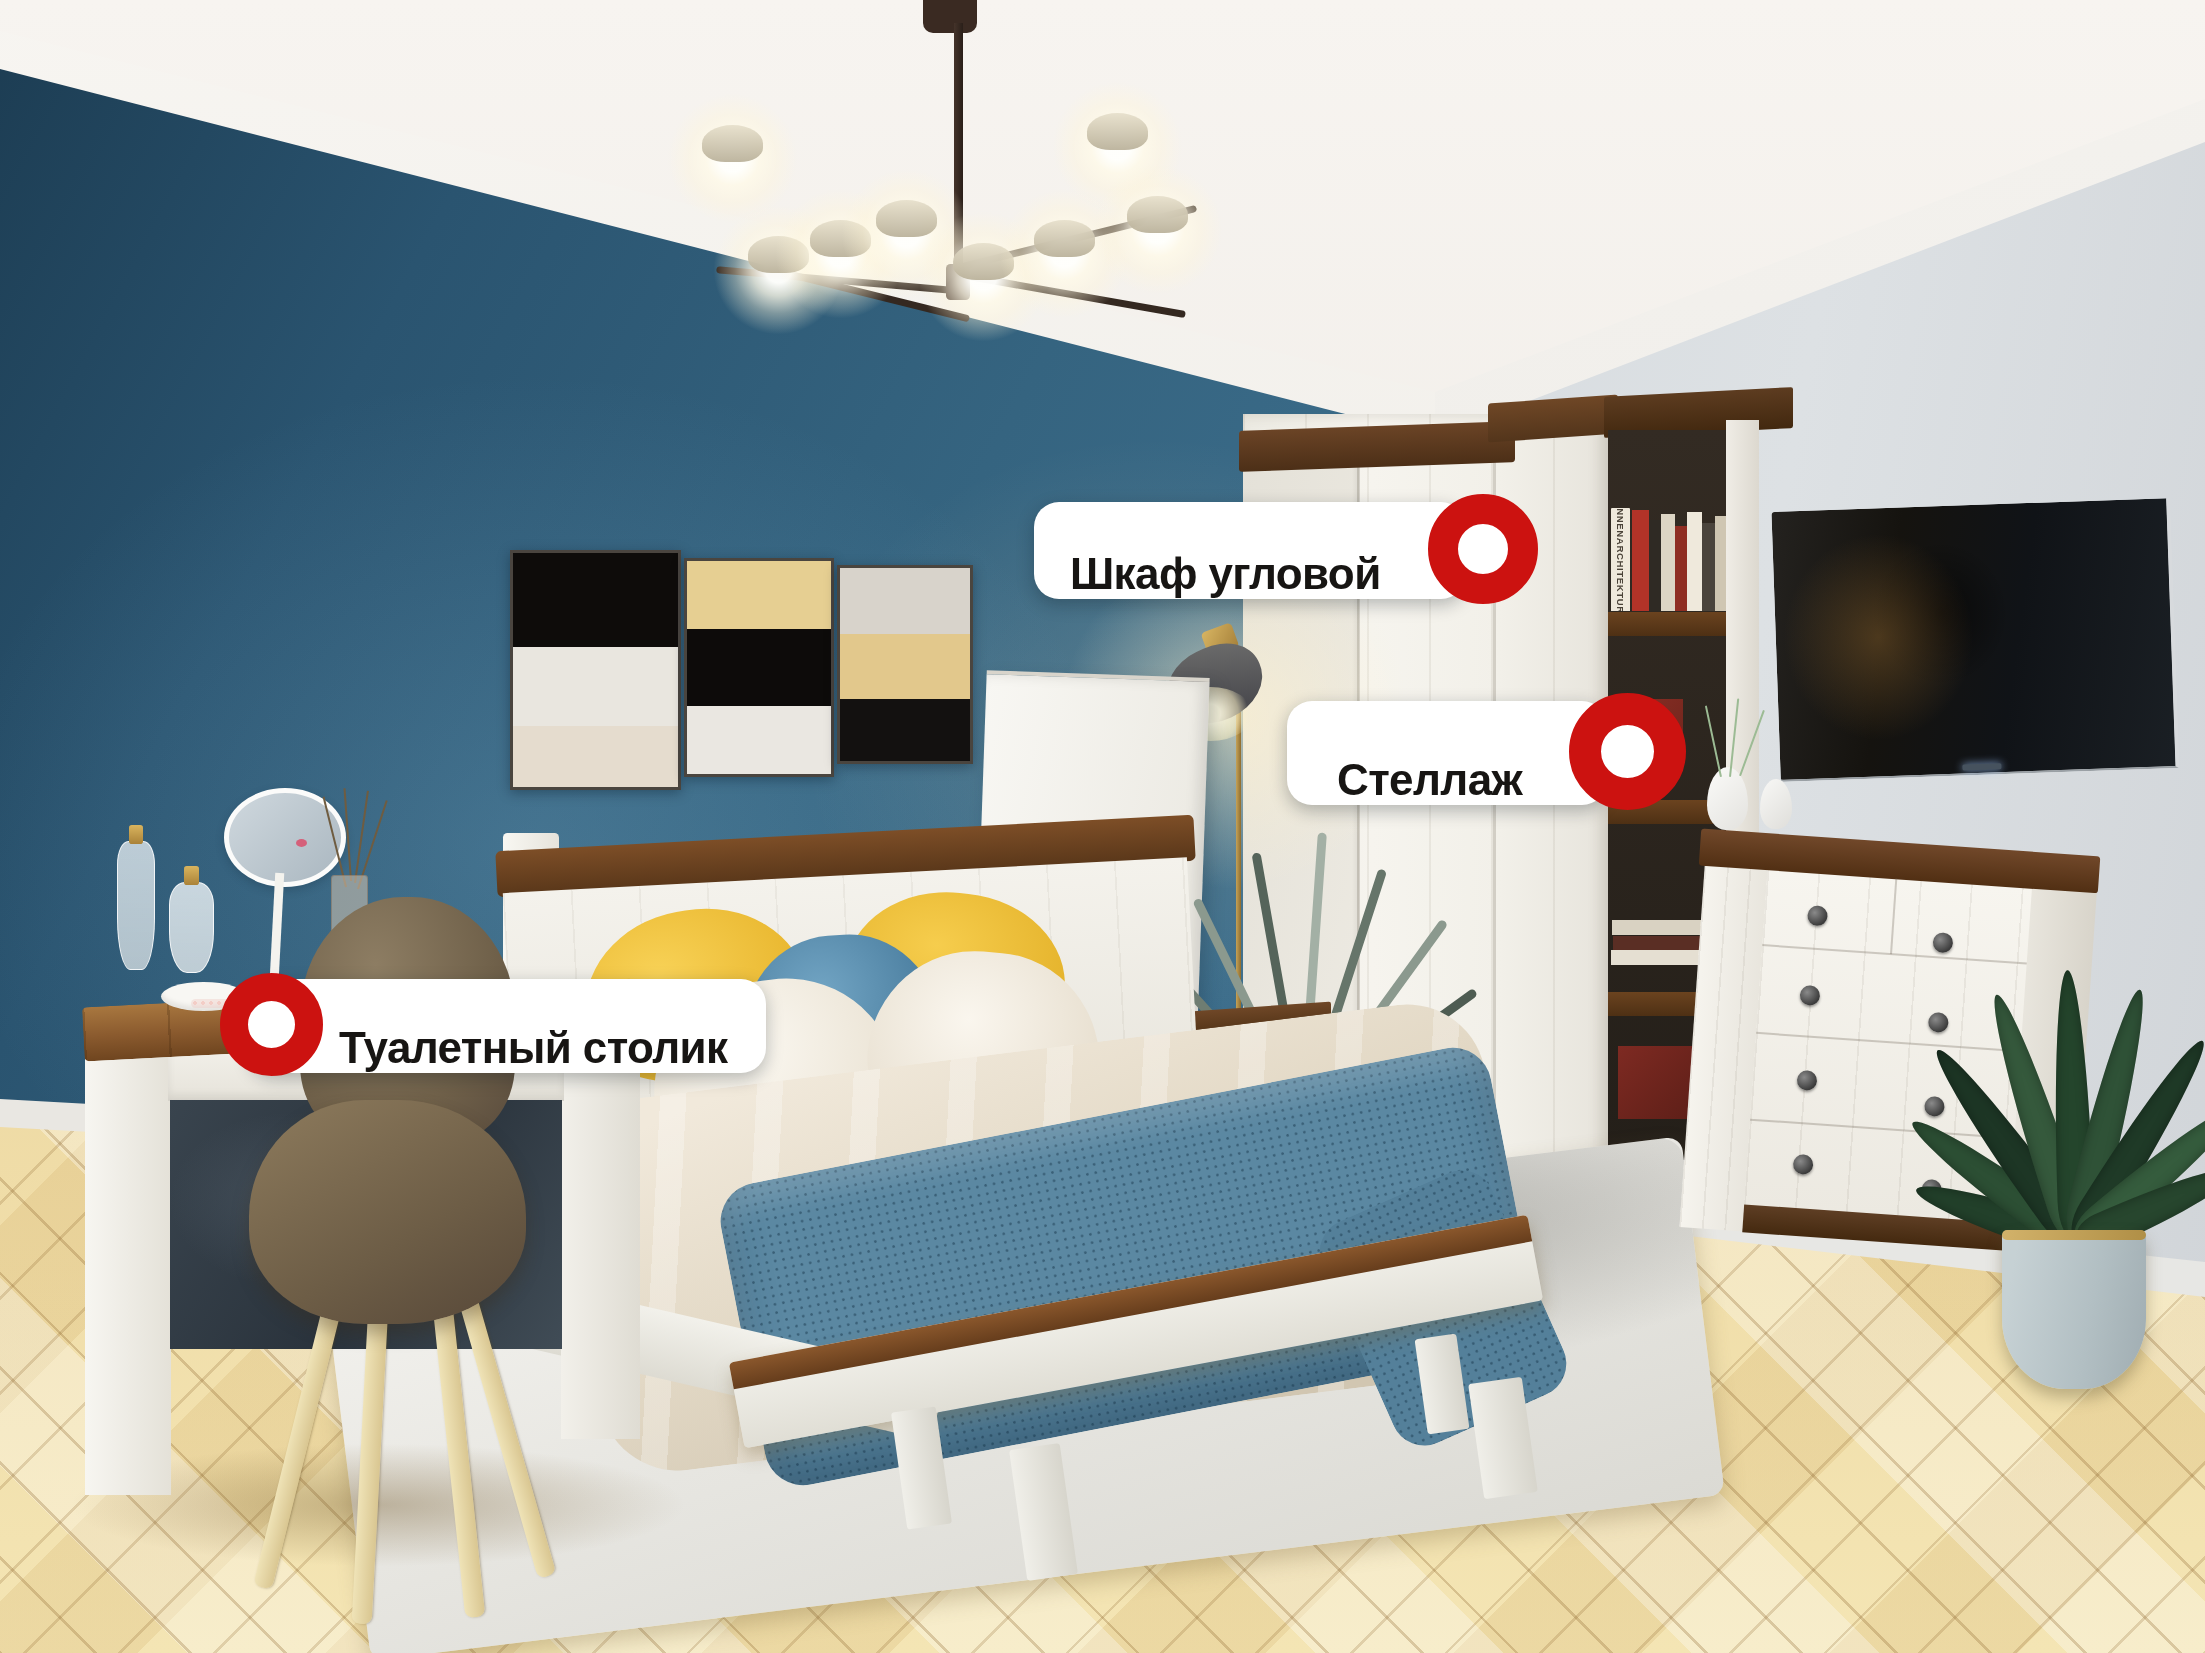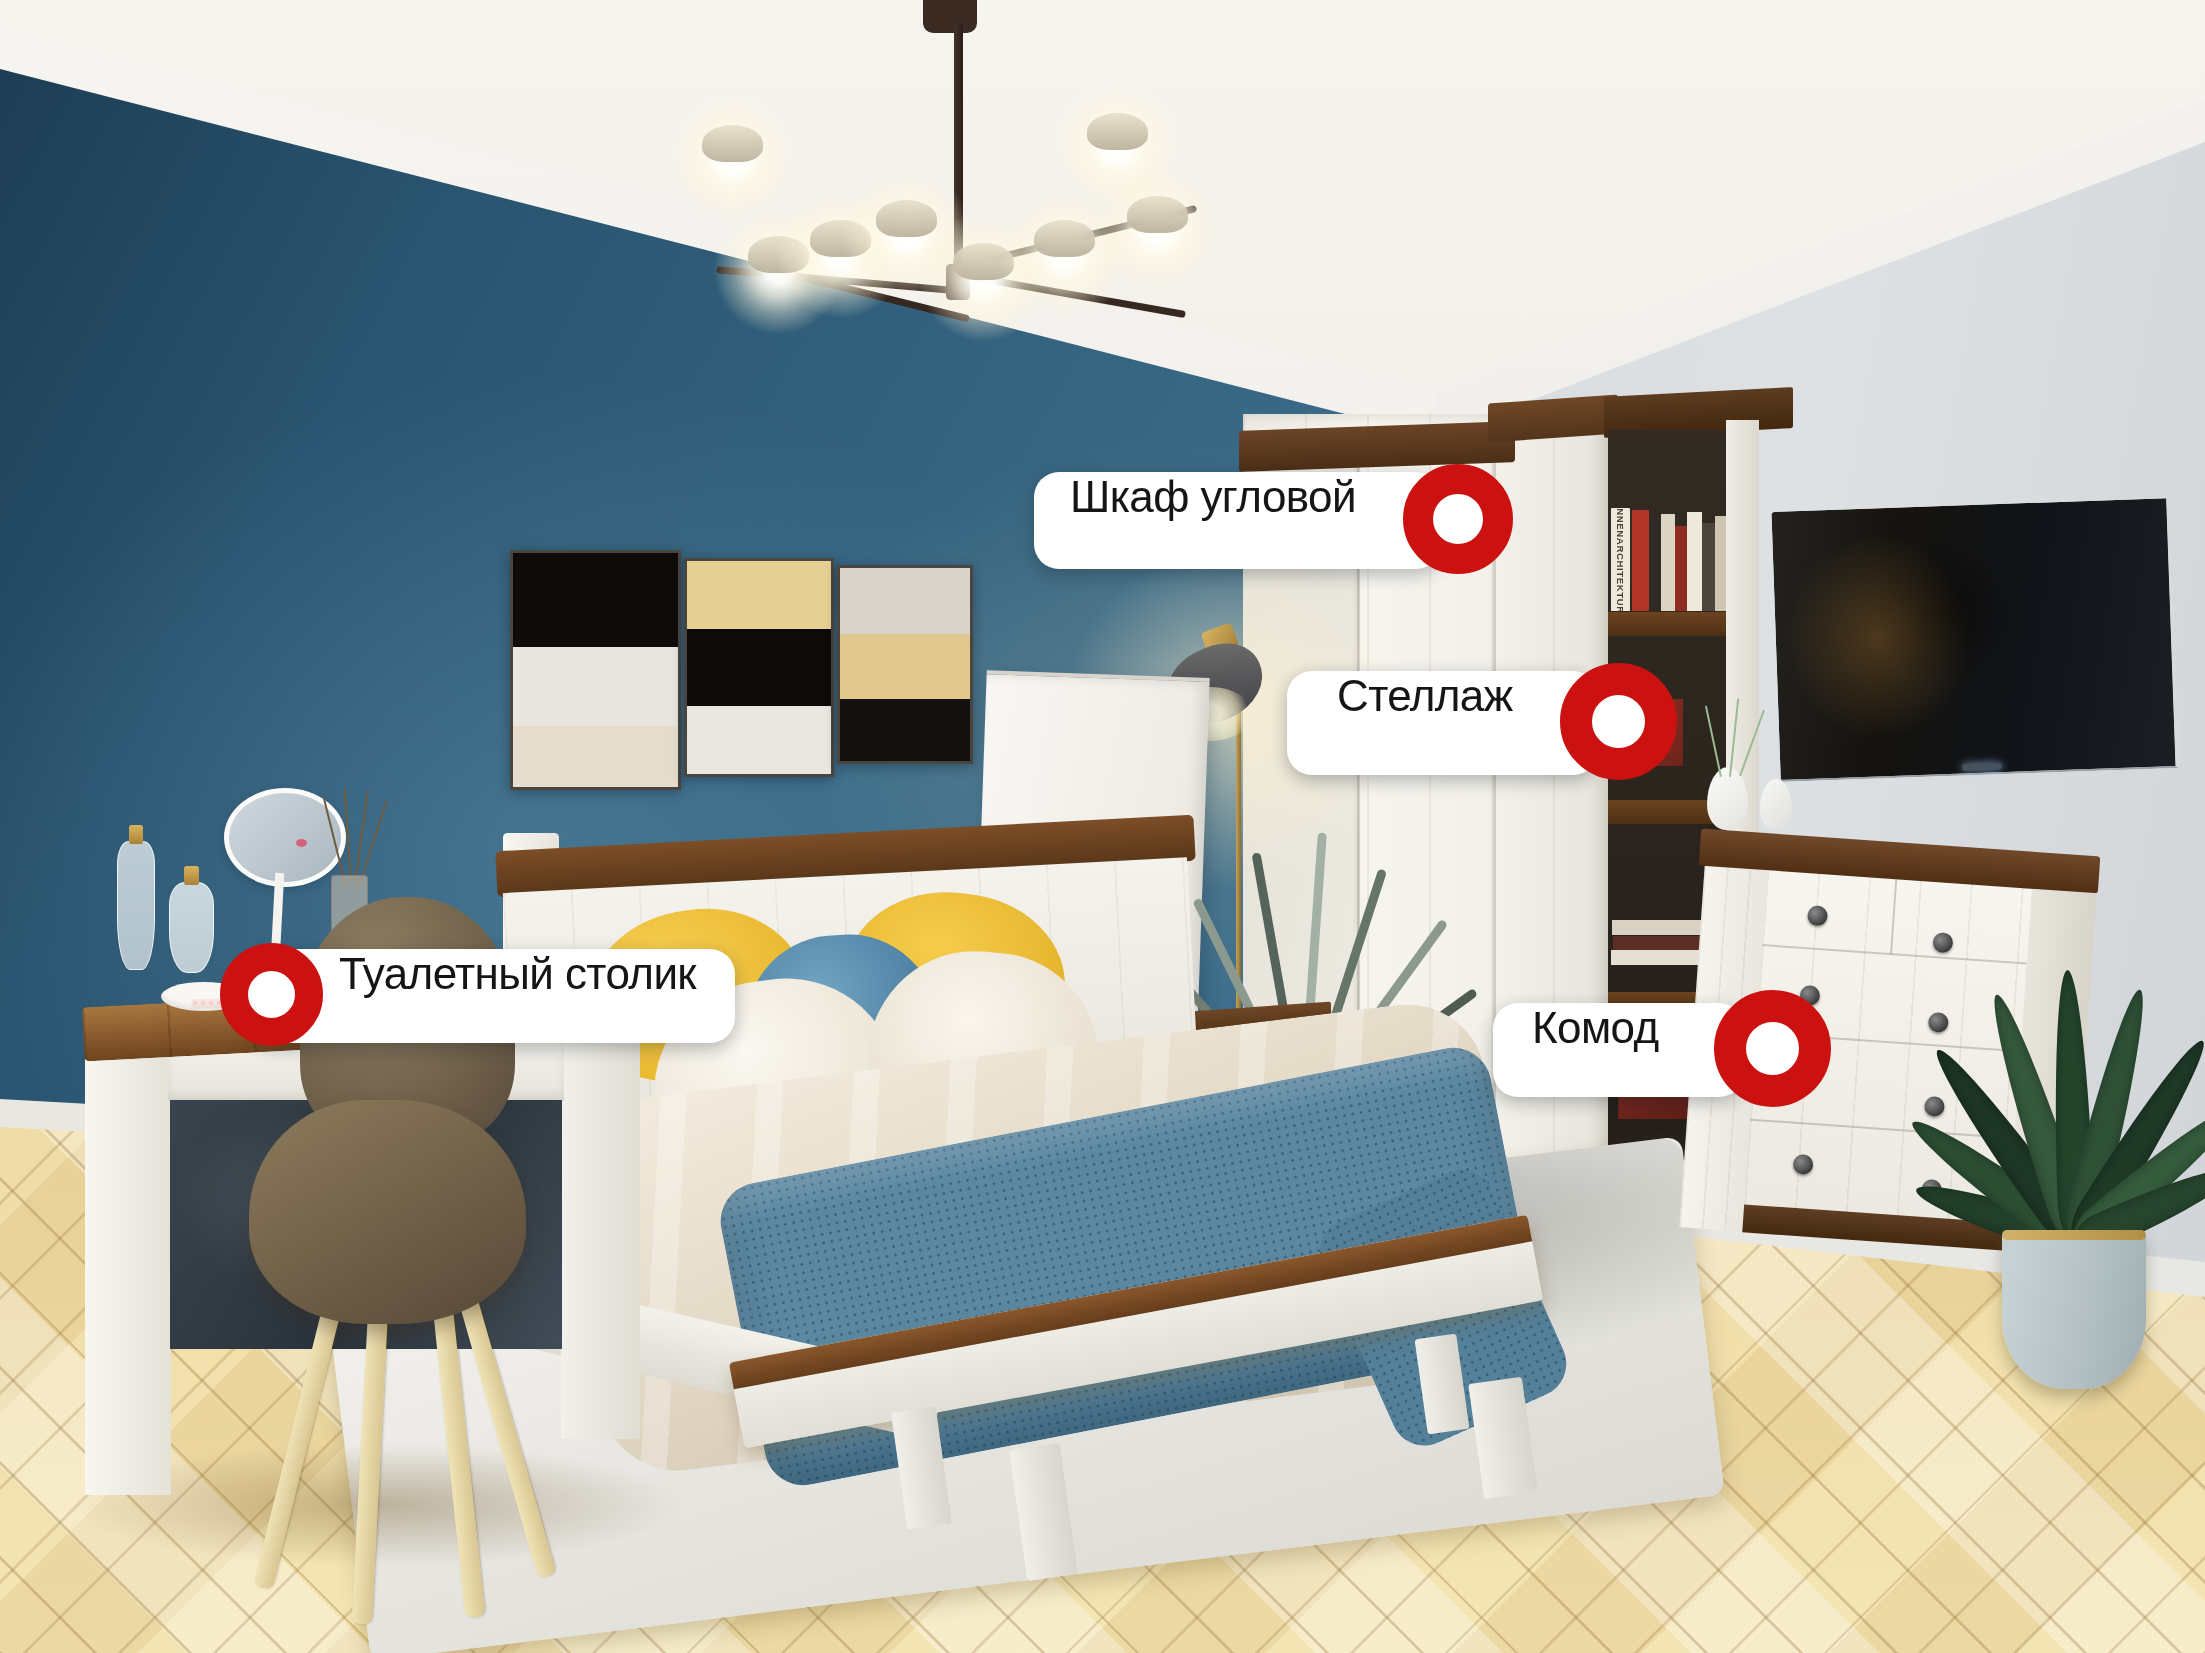--- a/index.html
+++ b/index.html
@@ -242,23 +242,23 @@
 
   
   .plant{left:1956px;top:958px;width:251px;height:316px;}
   .plant-leaf{position:absolute;left:103px;bottom:32px;width:36px;transform-origin:50% 100%;
     border-radius:50% 50% 50% 50%/85% 85% 15% 15%;box-shadow:inset 0 0 11.3px rgba(0,0,0,.35);}
   .pot{left:2002px;top:1230px;width:144px;height:159px;border-radius:8px 8px 44% 44%;
     background:linear-gradient(100deg,#c6d1d4 10%,#b2bfc3 60%,#a0adb2 100%);box-shadow:0 9px 14.7px rgba(90,80,50,.35);}
   .pot-rim{width:100%;height:10px;border-radius:5.6px;background:linear-gradient(90deg,#d2b26a,#b08f46);}
 
   
-  .hotspot{position:absolute;display:inline-flex;align-items:flex-start;background:#fff;border-radius:25px;
-    box-shadow:0 5.6px 17px rgba(10,20,30,.28);font-weight:400;color:#171513;white-space:nowrap;
-    font-size:44px;letter-spacing:-0.6px;cursor:pointer;}
+  .hotspot{position:absolute;display:inline-flex;align-items:flex-end;background:#fff;border-radius:25px;
+    box-shadow:0 5.6px 17px rgba(10,20,30,.28);font-weight:700;color:#171513;white-space:nowrap;
+    font-size:44px;letter-spacing:-0.6px;cursor:pointer;margin-top:30px;}
   .hs-circle{position:absolute;border-radius:50%;background:#fff;box-sizing:border-box;border:30px solid #cc1210;cursor:pointer;}
   .hs-wardrobe{left:1034px;top:472px;height:97px;padding:0 85px 0 36px;}
   .hs-wardrobe .hs-circle{width:110px;height:110px;right:-72px;top:-8px;}
   .hs-stellazh{left:1287px;top:671px;height:104px;padding:0 85px 0 50px;}
   .hs-stellazh .hs-circle{width:117px;height:117px;border-width:32px;right:-79px;top:-8px;}
   .hs-dressing{left:249px;top:949px;height:94px;padding:0 39px 0 90px;}
   .hs-dressing .hs-circle{width:103px;height:103px;border-width:28px;left:-29px;top:-5.6px;}
   .hs-komod{left:1493px;top:1003px;height:94px;padding:0 85px 0 39px;}
   .hs-komod .hs-circle{width:117px;height:117px;border-width:32px;right:-87px;top:-13.5px;}
   .hs-krovat{left:695px;top:1162px;height:107px;padding:0 90px 0 45px;font-size:46px;}
@@ -488,19 +488,15 @@
     <span class="hs-circle"></span>
   </div>
   <div class="hotspot hs-dressing">
     <span class="hs-circle"></span>
     <span>Туалетный столик</span>
   </div>
   <div class="hotspot hs-stellazh">
     <span>Стеллаж</span>
     <span class="hs-circle"></span>
   </div>
-  <div class="hotspot hs-komod">
-    <span>Комод</span>
-    <span class="hs-circle"></span>
-  </div>
 
 </div>
 
 
 </body></html>

